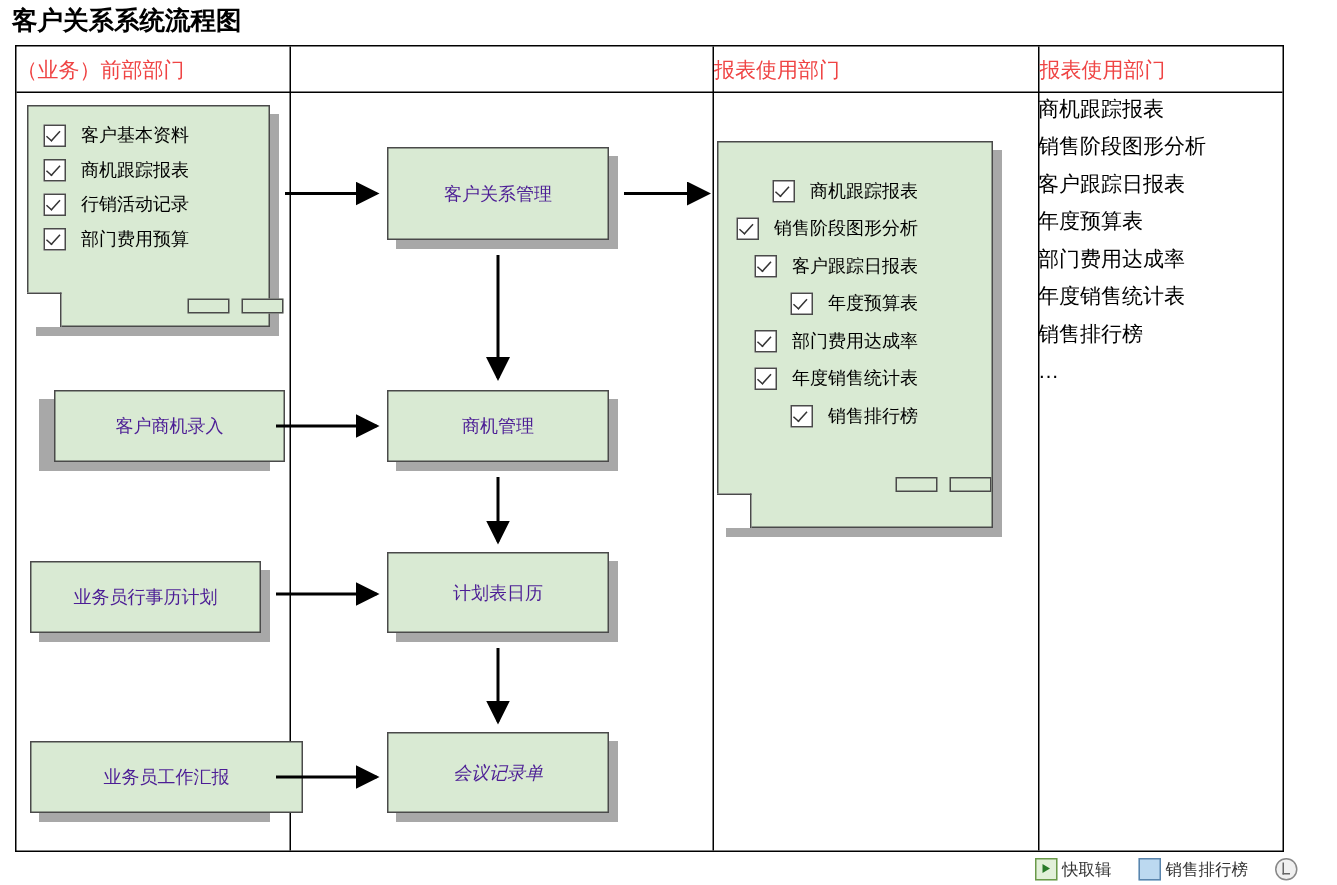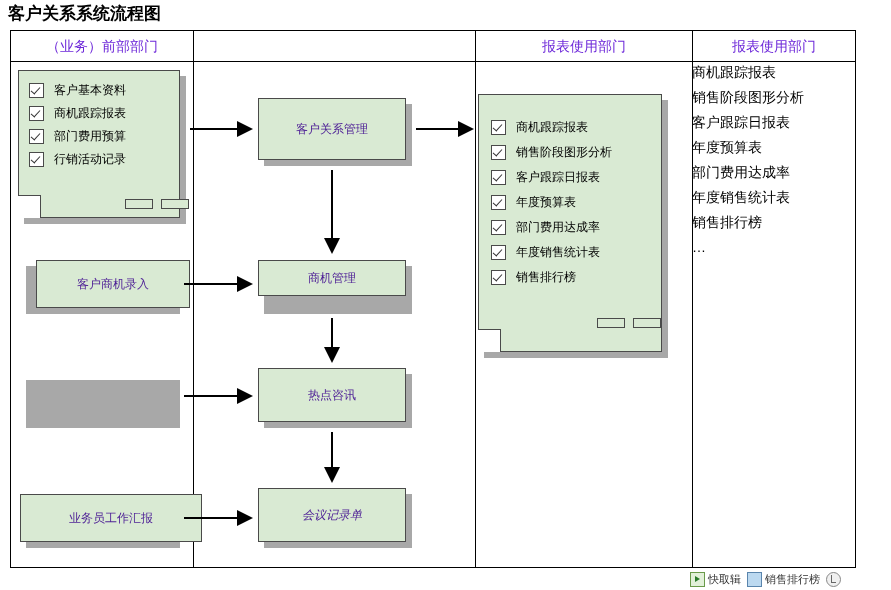--- a/index.html
+++ b/index.html
@@ -49,23 +49,22 @@
     top: 30px;
     width: 100%;
     height: 1px;
     background: #000;
   }
   .colhead {
     position: absolute;
     top: 0;
     height: 30px;
     line-height: 30px;
-    text-align: center;
     font-size: 14px;
-    color: #6d28d9;
+    color: #ef4444;
   }
   
   .box {
     position: absolute;
     box-sizing: border-box;
     background: #d9ead3;
     border: 1px solid #4a4a4a;
     font-size: 12px;
     color: #4c1d95;
     display: flex;
@@ -99,20 +98,21 @@
     position: absolute;
     left: 14px;
     top: 12px;
     font-size: 12px;
     line-height: 24px;
   }
   .doclist .row {
     display: flex;
     align-items: center;
     white-space: nowrap;
+    justify-content: flex-end;
   }
   .chk {
     display: inline-block;
     width: 13px;
     height: 13px;
     border: 1px solid #4a4a4a;
     background: #ffffff;
     margin-right: 10px;
     position: relative;
     flex: none;
@@ -147,21 +147,21 @@
     line-height: 25px;
     color: #000;
   }
   
   .bottombar {
     position: absolute;
     left: 690px;
     top: 572px;
     display: flex;
     align-items: flex-end;
-    gap: 6px;
+    gap: 18px;
     font-size: 11px;
     color: #333;
   }
   .bbtn {
     display: flex;
     align-items: center;
     gap: 3px;
   }
   .ico-play {
     width: 13px; height: 13px;
@@ -226,49 +226,50 @@
       <div class="row">
           <span class="chk"></span>
           <span>客户基本资料</span>
         </div>
       <div class="row">
           <span class="chk"></span>
           <span>商机跟踪报表</span>
         </div>
       <div class="row">
           <span class="chk"></span>
+          <span>行销活动记录</span>
+        </div>
+      <div class="row">
+          <span class="chk"></span>
           <span>部门费用预算</span>
-        </div>
-      <div class="row">
-          <span class="chk"></span>
-          <span>行销活动记录</span>
         </div>
     </div>
     <div class="btnstrip" style="left:106px;top:128px;">
       <i></i>
       <i></i>
     </div>
   </div>
 
   <div class="shadow" style="left:26px;top:266px;width:154px;height:48px;"></div>
   <div class="box" style="left:20px;top:260px;width:154px;height:48px;margin-left:16px;">客户商机录入</div>
 
   <div class="shadow" style="left:26px;top:380px;width:154px;height:48px;"></div>
+  <div class="box" style="left:20px;top:374px;width:154px;height:48px;">业务员行事历计划</div>
 
   <div class="shadow" style="left:26px;top:500px;width:154px;height:48px;"></div>
   <div class="box" style="left:20px;top:494px;width:182px;height:48px;">业务员工作汇报</div>
 
   <div class="shadow" style="left:264px;top:104px;width:148px;height:62px;"></div>
   <div class="box" style="left:258px;top:98px;width:148px;height:62px;">客户关系管理</div>
 
   <div class="shadow" style="left:264px;top:266px;width:148px;height:48px;"></div>
-  <div class="box" style="left:258px;top:260px;width:148px;height:36px;">商机管理</div>
+  <div class="box" style="left:258px;top:260px;width:148px;height:48px;">商机管理</div>
 
   <div class="shadow" style="left:264px;top:374px;width:148px;height:54px;"></div>
-  <div class="box" style="left:258px;top:368px;width:148px;height:54px;">热点咨讯</div>
+  <div class="box" style="left:258px;top:368px;width:148px;height:54px;">计划表日历</div>
 
   <div class="shadow" style="left:264px;top:494px;width:148px;height:54px;"></div>
   <div class="box" style="left:258px;top:488px;width:148px;height:54px;font-style:italic;">会议记录单</div>
 
   <div class="shadow" style="left:484px;top:100px;width:184px;height:258px;"></div>
   <div class="doc" style="left:478px;top:94px;width:184px;height:258px;">
     <div class="fold"></div>
     <div class="doclist" style="left:12px;top:20px;line-height:25px;">
       <div class="row">
           <span class="chk"></span>

